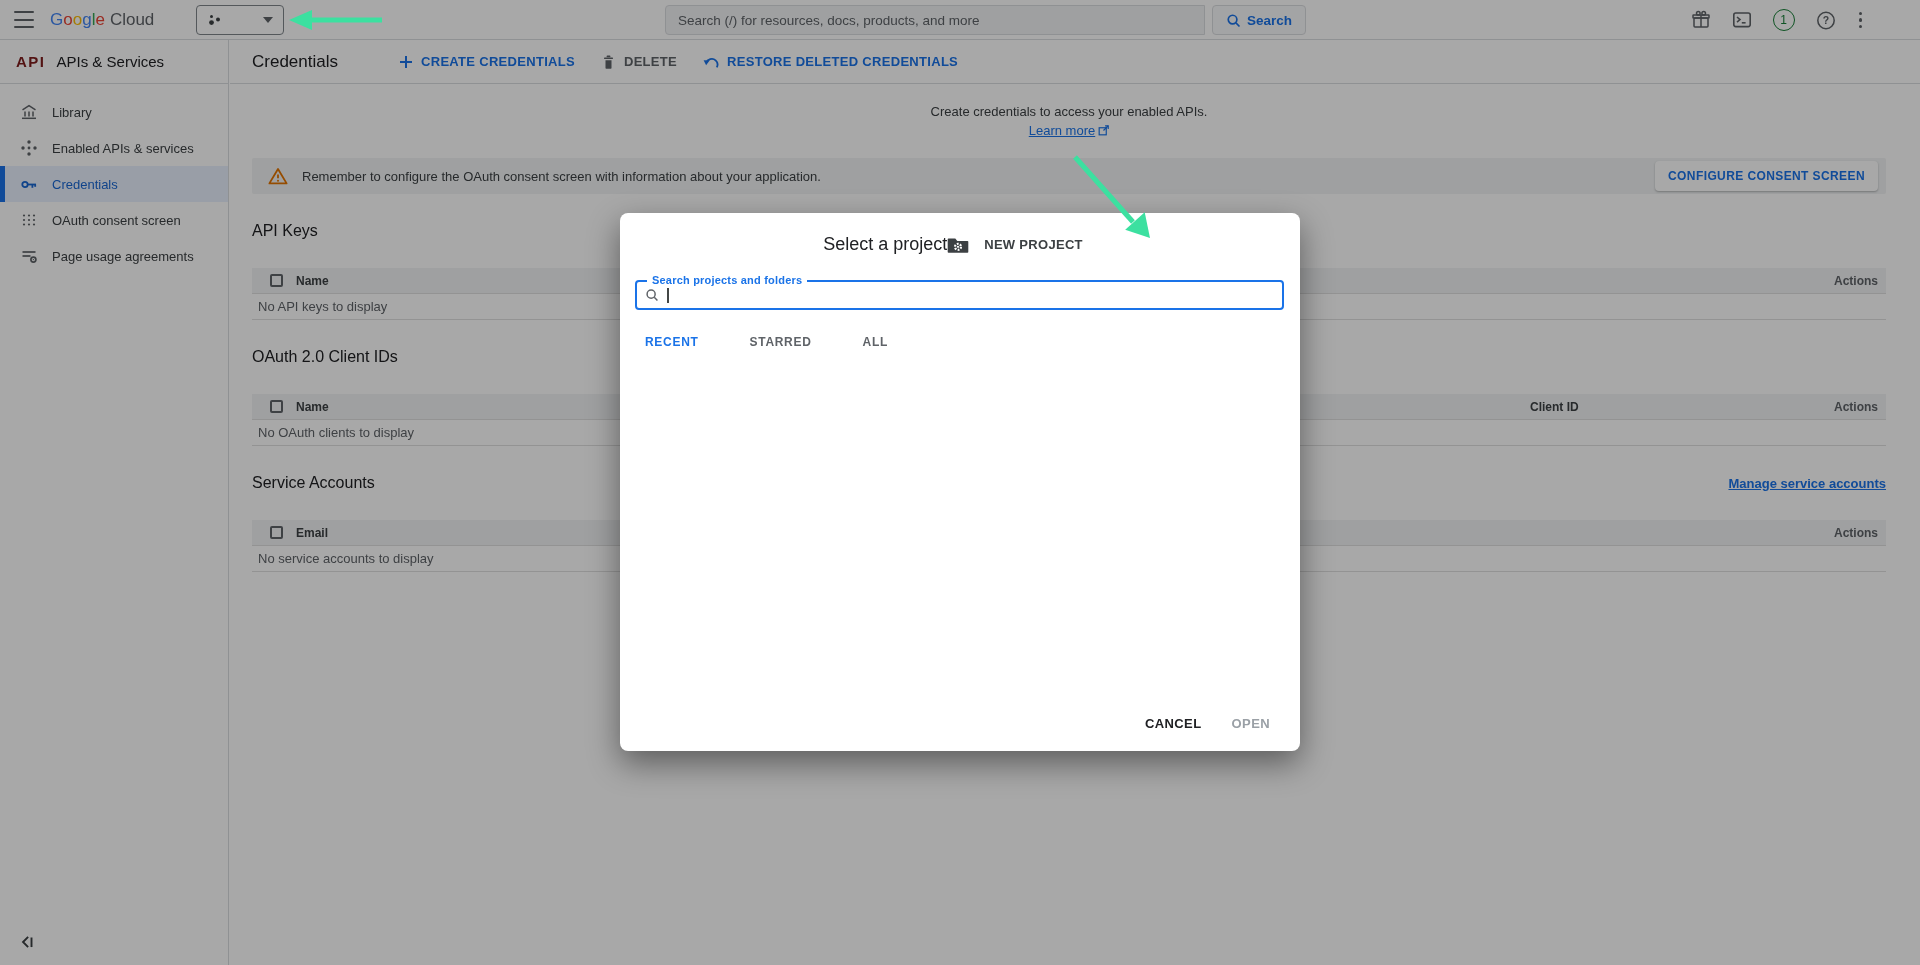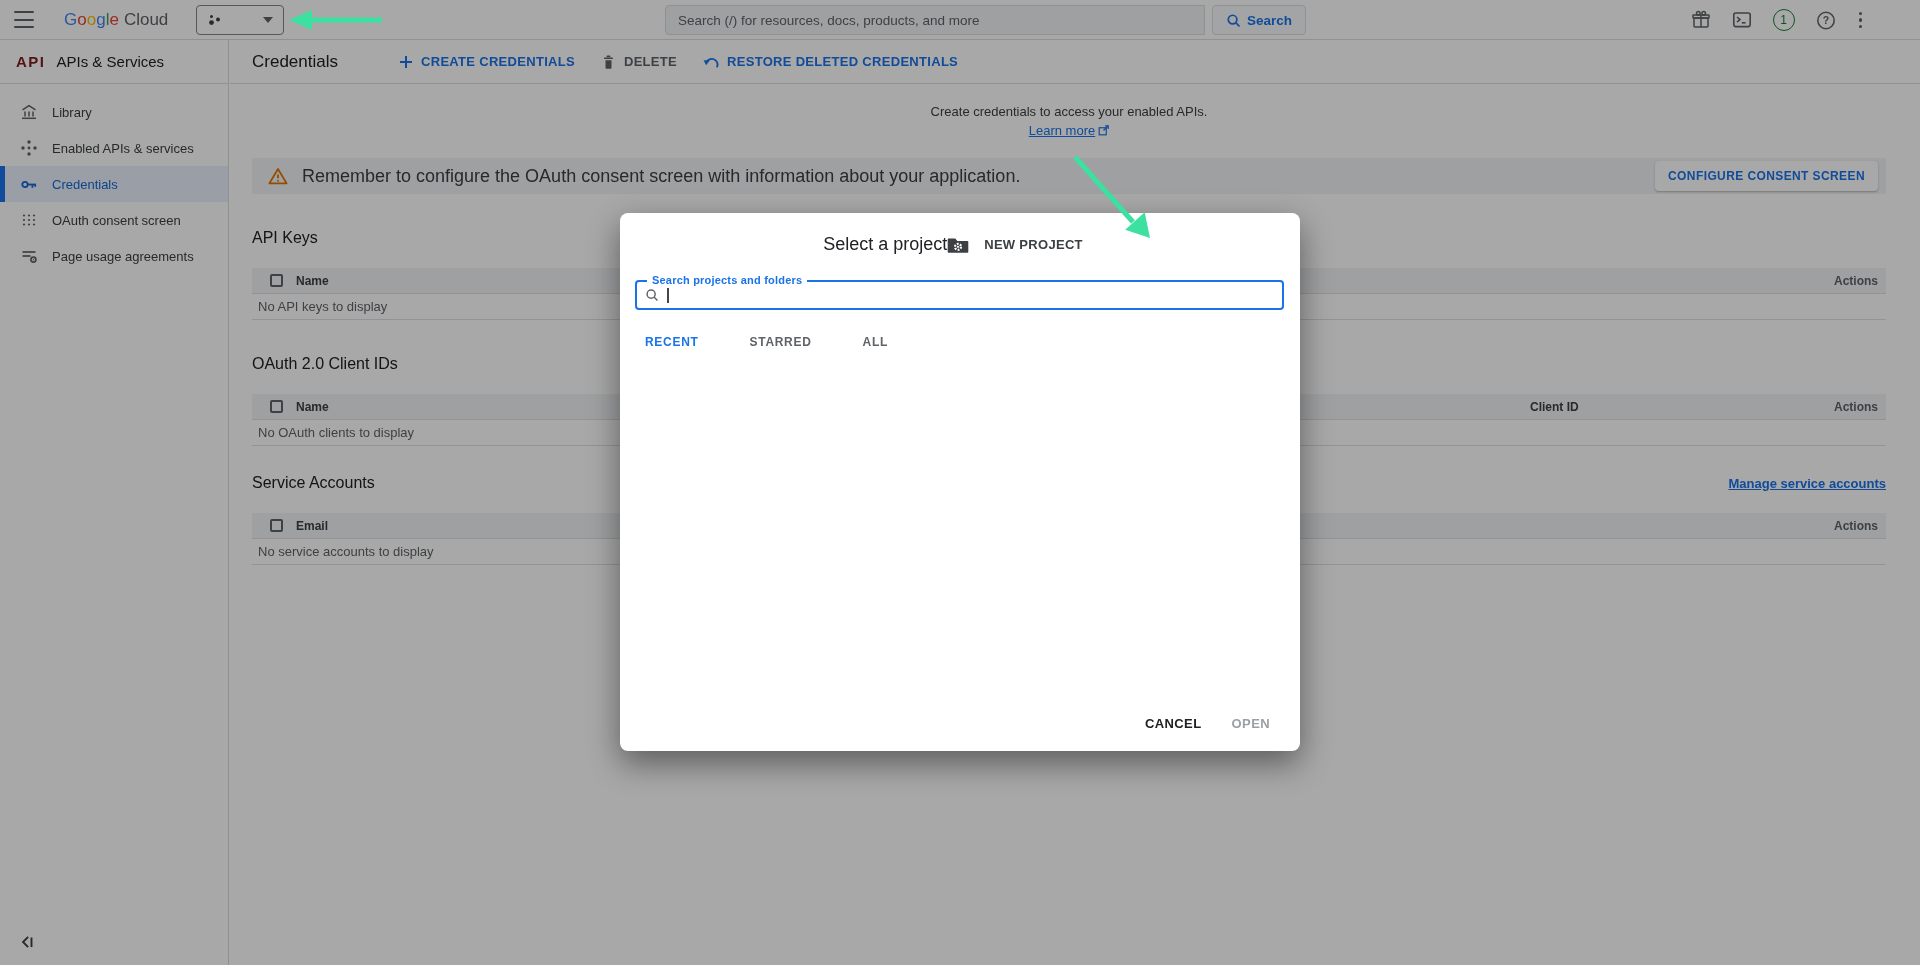--- a/index.html
+++ b/index.html
@@ -14,21 +14,21 @@
   body{
     width:1920px;height:965px;position:relative;overflow:hidden;
     font-family:"Liberation Sans","DejaVu Sans",sans-serif;background:#fff;color:#202124;
   }
   svg{display:block;}
 
   
   .topbar{position:absolute;top:0;left:0;width:1920px;height:40px;background:#fff;border-bottom:1px solid #dadce0;z-index:10;}
   .hamburger{position:absolute;left:14px;top:11px;width:20px;height:17px;display:flex;flex-direction:column;justify-content:space-between;cursor:pointer;}
   .hamburger span{height:2px;background:#5f6368;border-radius:1px;}
-  .logo{position:absolute;left:64px;top:10px;font-size:17px;display:flex;align-items:flex-end;cursor:pointer;}
+  .logo{position:absolute;left:50px;top:10px;font-size:17px;display:flex;align-items:flex-end;cursor:pointer;}
   .logo .g1{color:#4285F4}.logo .g2{color:#EA4335}.logo .g3{color:#FBBC05}.logo .g4{color:#4285F4}.logo .g5{color:#34A853}.logo .g6{color:#EA4335}
   .logo .cloud{color:#5f6368;margin-left:5px;}
   .proj-select{position:absolute;left:196px;top:5px;width:88px;height:30px;border:1px solid #80868b;border-radius:4px;display:flex;align-items:center;justify-content:space-between;padding:0 10px;cursor:pointer;background:#fff;}
   .caret-down{width:0;height:0;border-left:5px solid transparent;border-right:5px solid transparent;border-top:6px solid #5f6368;}
   .searchbar{position:absolute;left:665px;top:5px;display:flex;align-items:center;}
   .search-input{width:540px;height:30px;background:#f1f3f4;border:1px solid #dadce0;border-radius:4px 0 0 4px;padding:0 12px;font-size:13.5px;color:#202124;font-family:inherit;outline:none;}
   .search-input::placeholder{color:#5f6368;}
   .search-btn{margin-left:7px;height:30px;padding:0 13px;border:1px solid #dadce0;background:#f8f9fa;border-radius:4px;color:var(--accent-blue);font-weight:bold;font-size:13.5px;display:flex;align-items:center;gap:6px;cursor:pointer;}
   .topbar-icons{position:absolute;right:56px;top:0;height:40px;display:flex;align-items:center;gap:21px;}
   .tbi{width:20px;height:20px;color:#5f6368;cursor:pointer;display:flex;align-items:center;justify-content:center;}
@@ -54,26 +54,26 @@
   .content{position:absolute;top:40px;left:230px;right:0;bottom:0;background:#fff;}
   .content-header{height:44px;border-bottom:1px solid #dadce0;display:flex;align-items:center;padding-left:22px;}
   .page-title{font-size:17px;color:#202124;}
   .hdr-actions{display:flex;align-items:center;margin-left:48px;}
   .hdr-btn{display:flex;align-items:center;gap:8px;font-size:13px;font-weight:bold;letter-spacing:.3px;color:var(--accent-blue);padding:0 13px;height:34px;cursor:pointer;border-radius:4px;}
   .hdr-btn.disabled{color:#5f6368;}
   .content-body{padding:0 34px 0 22px;}
   .intro{margin-top:20px;font-size:13px;color:#3c4043;display:flex;align-items:center;gap:4px;flex-direction:column;}
   .intro a{color:var(--accent-blue);text-decoration:underline;display:inline-flex;align-items:center;gap:3px;cursor:pointer;}
   .banner{margin-top:20px;height:36px;background:#f1f3f4;display:flex;align-items:center;padding:0 8px 0 16px;border-radius:2px;}
-  .banner-text{margin-left:14px;font-size:18px;color:#3c4043;}
+  .banner-text{margin-left:14px;font-size:13px;color:#3c4043;}
   .banner-btn{margin-left:auto;background:#fff;color:var(--accent-blue);font-size:12px;font-weight:bold;letter-spacing:.4px;padding:8px 13px;border-radius:4px;box-shadow:0 1px 2px rgba(60,64,67,.35);cursor:pointer;white-space:nowrap;}
-  .section-title{margin-top:35px;font-size:16px;font-weight:400;color:#202124;}
+  .section-title{margin-top:28px;font-size:16px;font-weight:400;color:#202124;}
   .section-head-row{margin-top:28px;display:flex;align-items:center;justify-content:space-between;}
   .manage-link{font-size:13px;color:var(--accent-blue);text-decoration:underline;cursor:pointer;font-weight:bold;}
-  .table{margin-top:21px;}
+  .table{margin-top:28px;}
   .t-head{height:26px;background:#f1f3f4;display:flex;align-items:center;font-size:12px;font-weight:bold;color:#3c4043;border-bottom:1px solid #e0e0e0;}
   .t-row{height:26px;display:flex;align-items:center;font-size:13px;color:#5f6368;border-bottom:1px solid #e0e0e0;}
   .cb-cell{width:44px;padding-left:18px;flex:none;display:flex;align-items:center;}
   .checkbox{width:13px;height:13px;border:2px solid #5f6368;border-radius:2px;background:transparent;cursor:pointer;}
   .col-name{flex:1;}
   .col-clientid{width:280px;flex:none;}
   .col-actions{width:76px;flex:none;text-align:right;padding-right:8px;color:#5f6368;}
   .empty-cell{padding-left:6px;}
 
   

